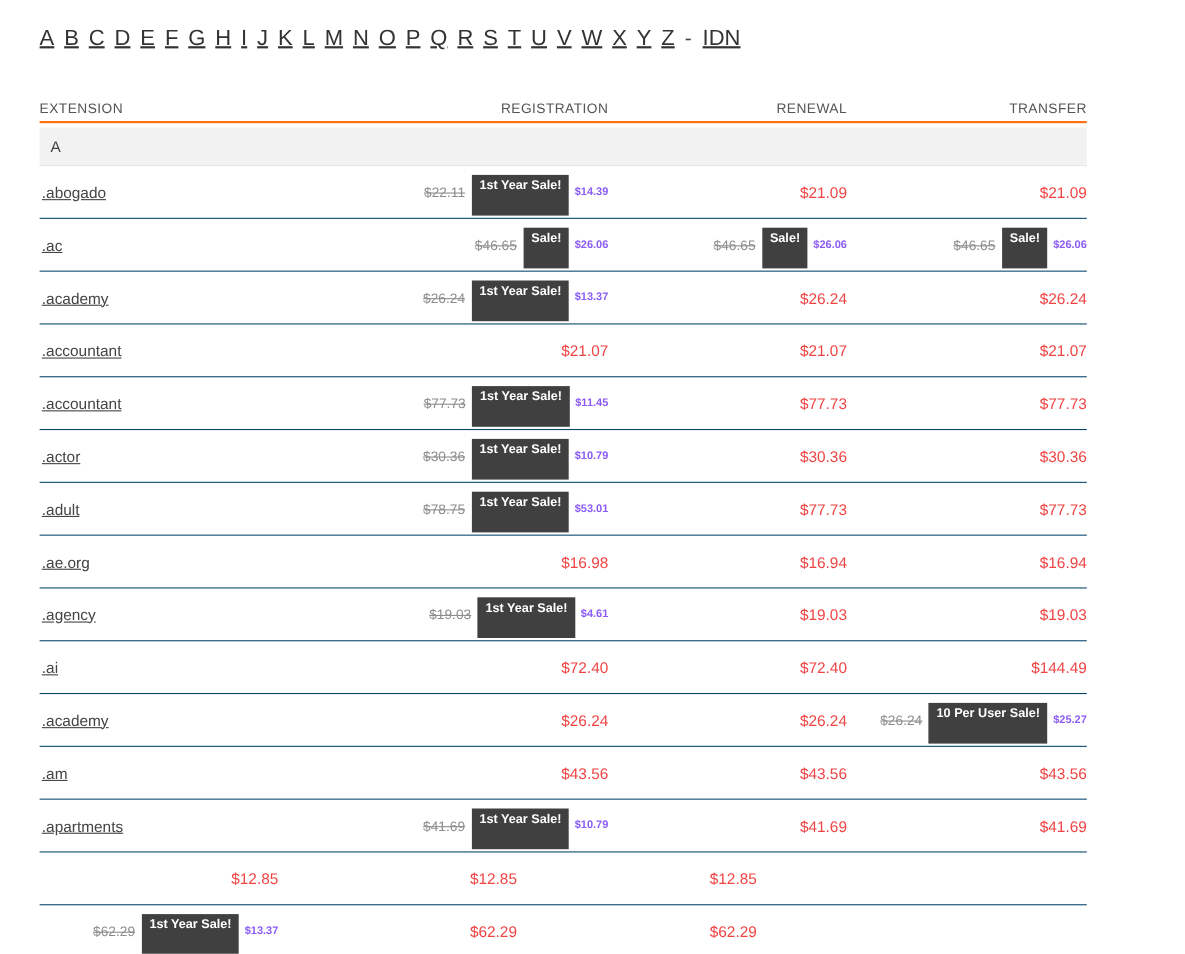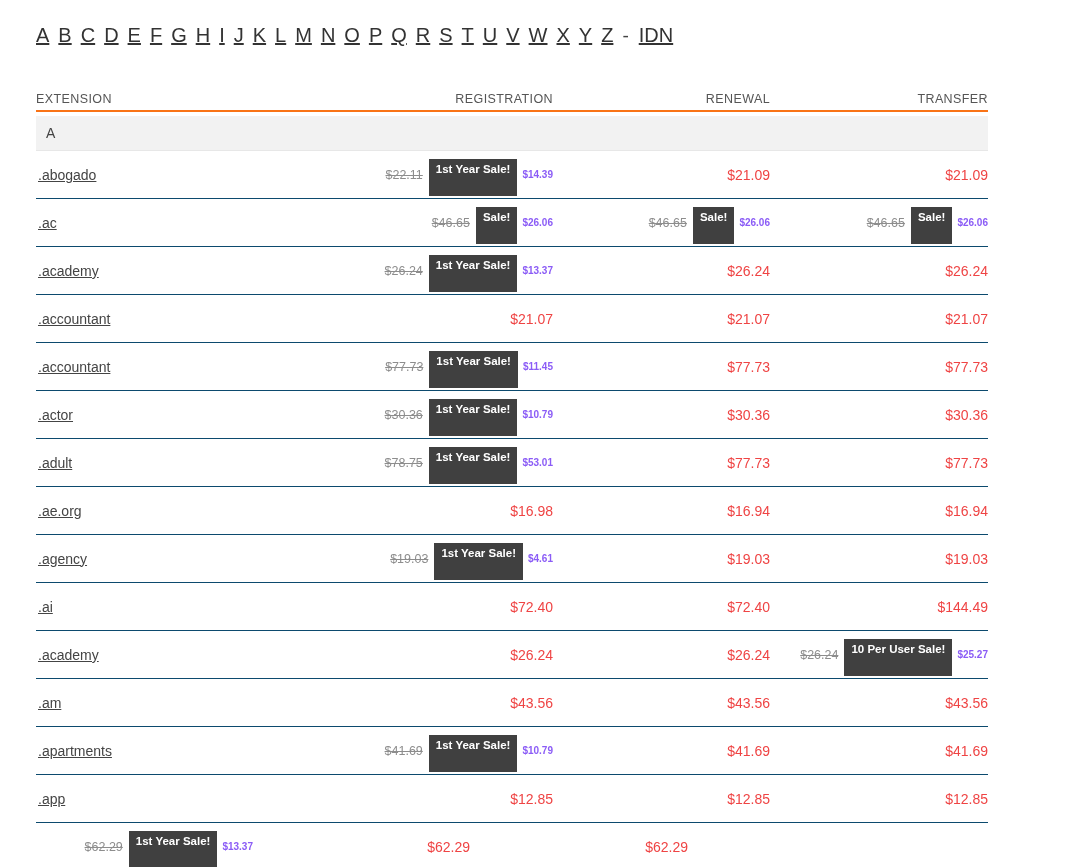--- a/index.html
+++ b/index.html
@@ -416,21 +416,20 @@
               <span class="price-plain">$41.69</span>
             </div>
           </div>
           <div class="td col-tra">
             <div class="price-cell">
               <span class="price-plain">$41.69</span>
             </div>
           </div>
         </div>
         <div class="trow">
-          <div class="td col-ext"><a href="#" class="tld-link">.app</a></div>
           <div class="td col-reg">
             <div class="price-cell">
               <span class="price-plain">$12.85</span>
             </div>
           </div>
           <div class="td col-ren">
             <div class="price-cell">
               <span class="price-plain">$12.85</span>
             </div>
           </div>

